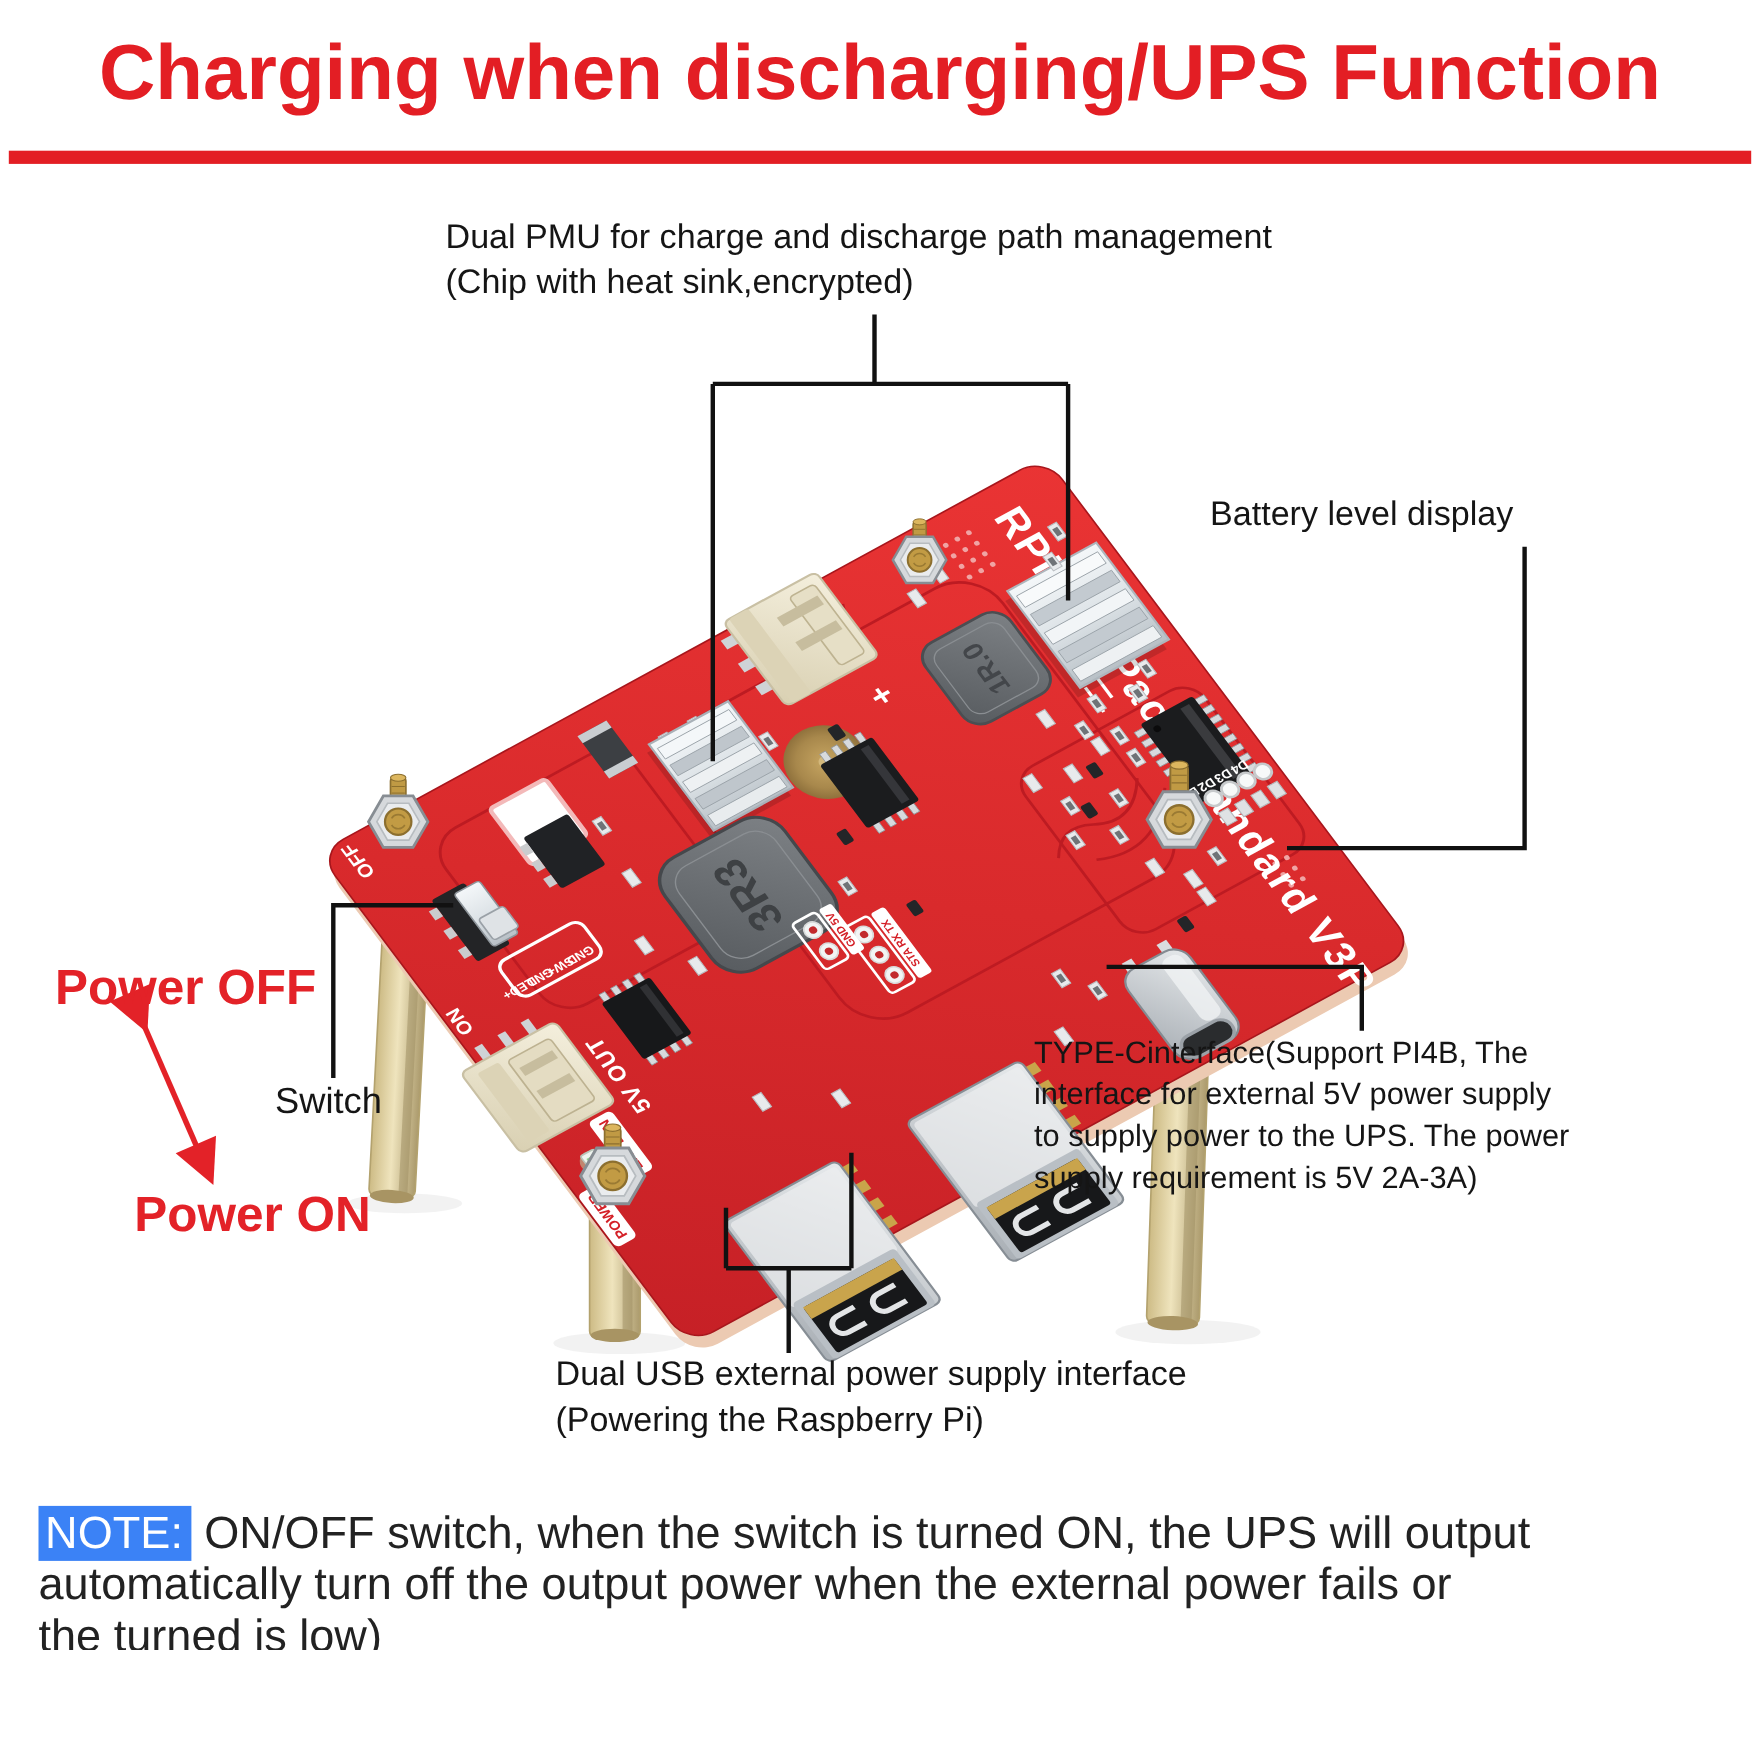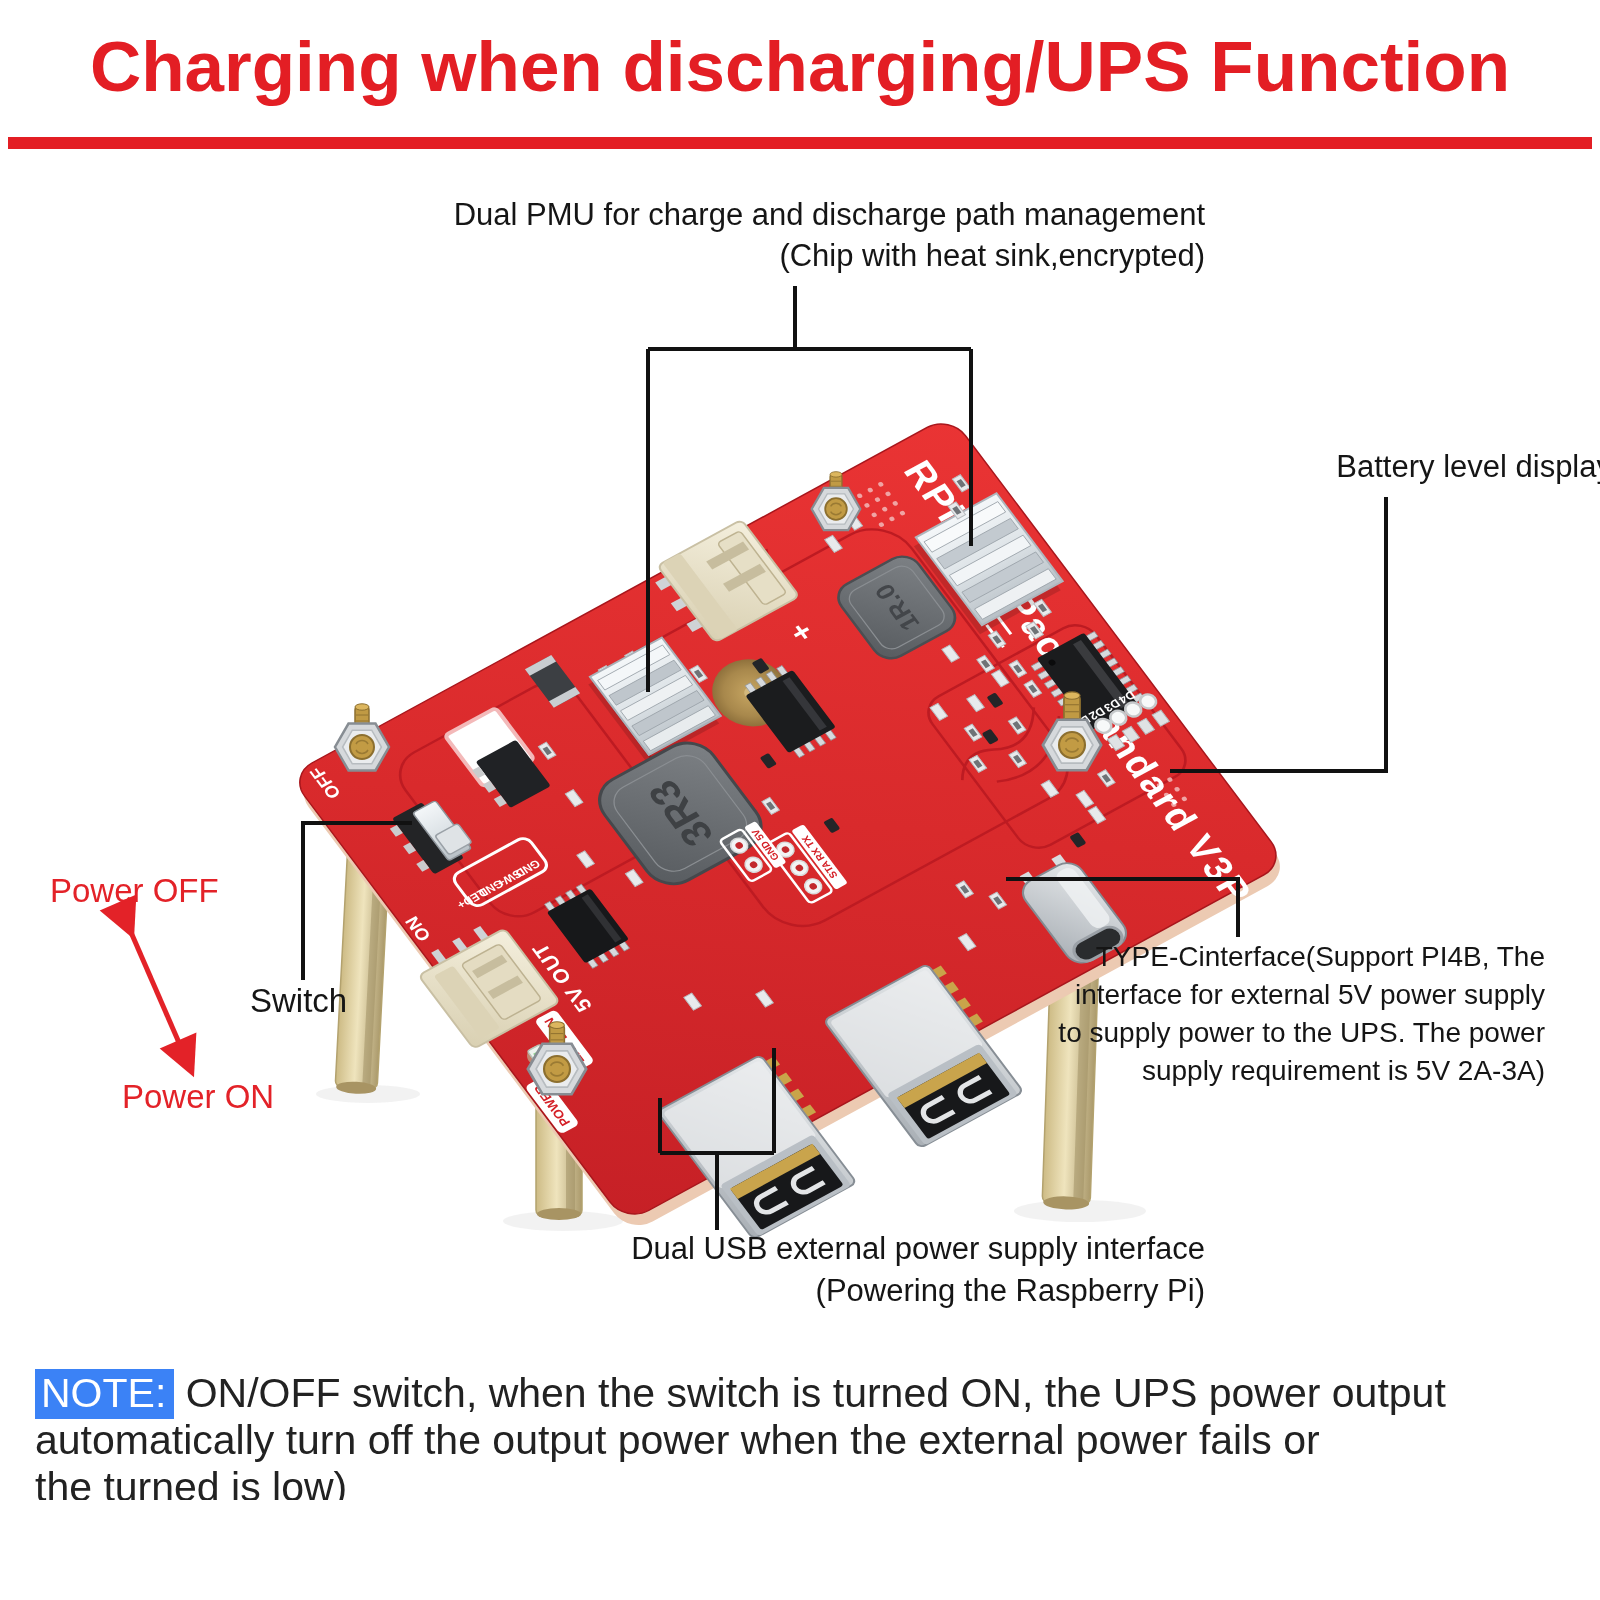--- a/index.html
+++ b/index.html
@@ -3,27 +3,27 @@
 <meta charset="utf-8">
 <style>
   html,body{margin:0;padding:0;background:#fff;}
   #stage{position:relative;width:1600px;height:1500px;background:#fff;overflow:hidden;
          font-family:"Liberation Sans",sans-serif;}
   #stage svg{position:absolute;left:0;top:0;}
   .abs{position:absolute;}
   .title{left:0;top:26px;width:1600px;text-align:center;font-size:71px;font-weight:bold;
          color:#e31e24;letter-spacing:0;}
   .rule{left:8px;top:137px;width:1584px;height:12px;background:#e31e24;}
-  .callout{color:#151515;font-size:31px;line-height:41px;text-align:right;}
+  .callout{color:#151515;font-size:31px;line-height:41px;text-align:left;}
   .c-dualpmu{left:405px;top:194px;width:800px;}
   .c-batt{left:1100px;top:446px;width:512px;}
   .c-switch{left:250px;top:980px;width:200px;text-align:left;font-size:33px;}
   .c-typec{left:940px;top:938px;width:605px;font-size:28px;line-height:38px;}
   .c-dualusb{left:505px;top:1228px;width:700px;line-height:42px;}
-  .red-lbl{color:#e32228;font-size:33px;font-weight:normal;}
+  .red-lbl{color:#e32228;font-size:45px;font-weight:bold;}
   .c-poweroff{left:50px;top:872px;width:240px;text-align:left;}
   .c-poweron{left:122px;top:1078px;width:240px;text-align:left;}
   .note{left:35px;top:1370px;width:1510px;font-size:41px;line-height:47px;color:#222;}
   .note-label{background:#3b82f6;color:#fff;padding:1px 8px 3px 6px;}
 </style>
 </head>
 <body>
 
 <div id="stage">
 
@@ -529,19 +529,19 @@
   </div>
 
   <div class="abs callout c-dualusb">
     <div>Dual USB external power supply interface</div>
     <div>(Powering the Raspberry Pi)</div>
   </div>
 
   <div class="abs note">
     <div>
       <span class="note-label">NOTE:</span>
-      <span>ON/OFF switch, when the switch is turned ON, the UPS power output</span>
+      <span>ON/OFF switch, when the switch is turned ON, the UPS will output</span>
     </div>
     <div>automatically turn off the output power when the external power fails or</div>
     <div>the turned is low)</div>
   </div>
 
 </div>
 
 </body></html>

